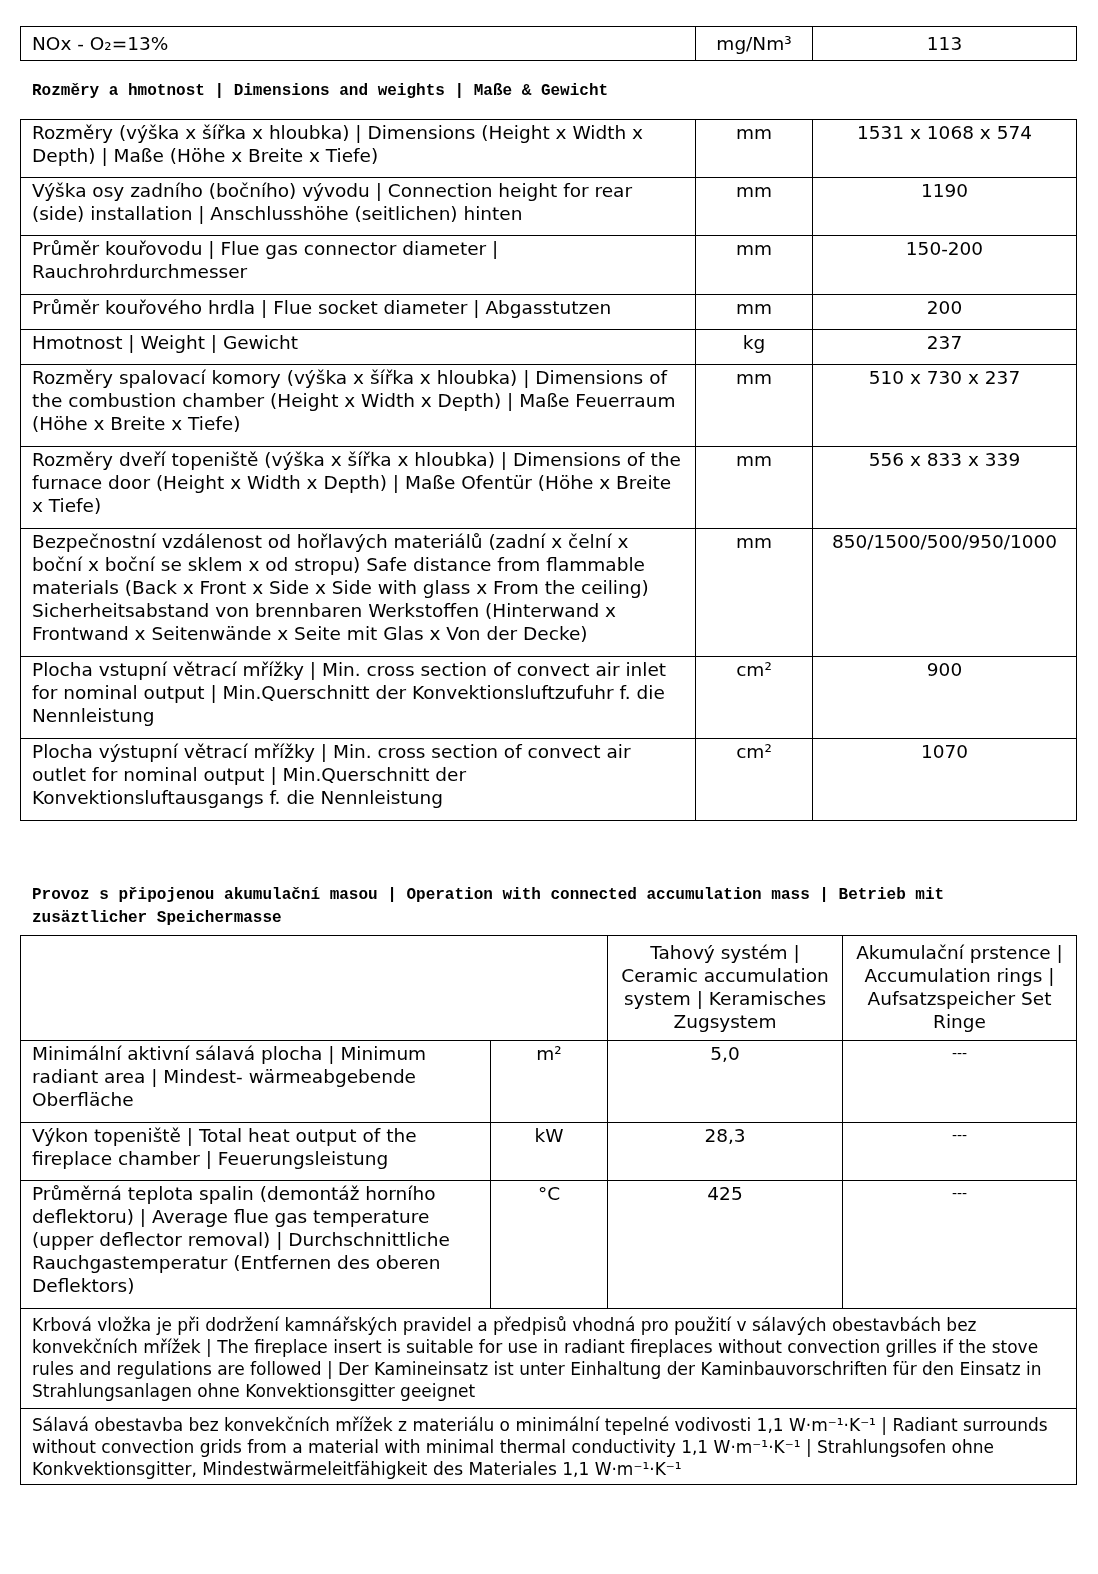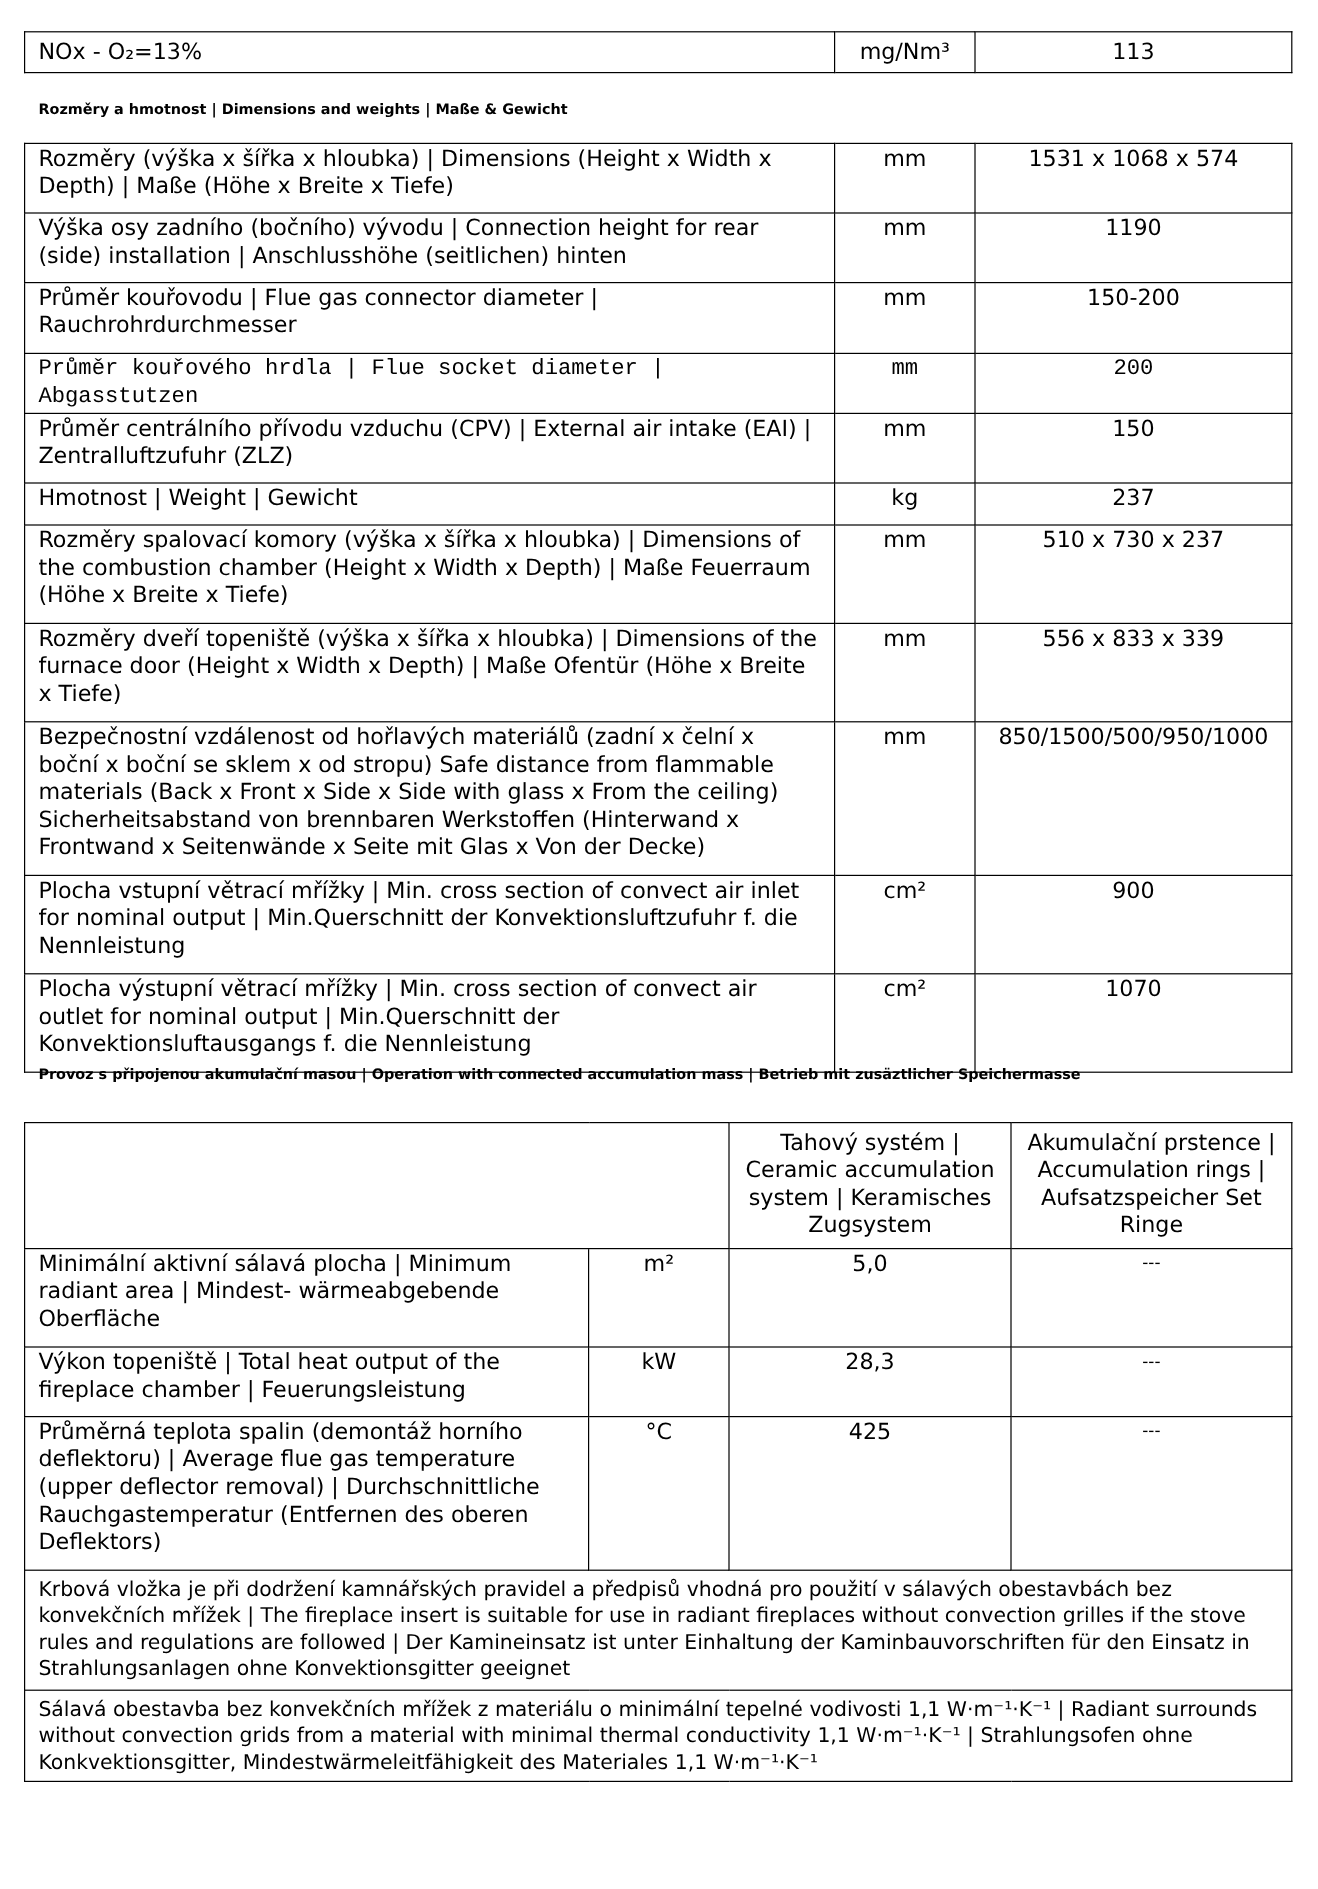--- a/index.html
+++ b/index.html
@@ -3,21 +3,21 @@
 <meta charset="utf-8">
 <style>
   html, body { margin: 0; padding: 0; background: #ffffff; }
   body {
     width: 1098px; height: 1574px; position: relative; overflow: hidden;
     font-family: "DejaVu Sans", sans-serif; font-size: 18.5px; color: #000;
   }
   table { border-collapse: collapse; position: absolute; left: 20px; width: 1056px; table-layout: fixed; }
   td { border: 1.5px solid #000; vertical-align: top; padding: 1px 11px 2px 11px; line-height: 23px; }
   td.c { text-align: center; padding-left: 4px; padding-right: 4px; }
-  .heading { position: absolute; left: 32px; font-weight: bold; font-size: 12px; line-height: 23px; width: 1030px; }
+  .heading { position: absolute; left: 32px; font-weight: bold; font-size: 16px; line-height: 23px; width: 1030px; font-family: Liberation Mono, monospace; }
   .dash { font-size: 14px; }
 </style>
 </head>
 <body>
 
 <table style="top:26px;">
   <colgroup>
       <col style="width:675px">
       <col style="width:117px">
       <col style="width:264px">
@@ -48,29 +48,24 @@
   <tr style="height:58px;">
     <td>Výška osy zadního (bočního) vývodu | Connection height for rear (side) installation | Anschlusshöhe (seitlichen) hinten</td>
     <td class="c">mm</td>
     <td class="c">1190</td>
   </tr>
   <tr style="height:59px;">
     <td>Průměr kouřovodu | Flue gas connector diameter | Rauchrohrdurchmesser</td>
     <td class="c">mm</td>
     <td class="c">150-200</td>
   </tr>
-  <tr style="height:35px;font-family:Liberation Mono, monospace;">
+  <tr style="height:35px;">
     <td>Průměr kouřového hrdla | Flue socket diameter | Abgasstutzen</td>
     <td class="c">mm</td>
     <td class="c">200</td>
-  </tr>
-  <tr style="height:58px;">
-    <td>Průměr centrálního přívodu vzduchu (CPV) | External air intake (EAI) | Zentralluftzufuhr (ZLZ)</td>
-    <td class="c">mm</td>
-    <td class="c">150</td>
   </tr>
   <tr style="height:35px;">
     <td>Hmotnost | Weight | Gewicht</td>
     <td class="c">kg</td>
     <td class="c">237</td>
   </tr>
   <tr style="height:82px;margin-left:10px;">
     <td>Rozměry spalovací komory (výška x šířka x hloubka) | Dimensions of the combustion chamber (Height x Width x Depth) | Maße Feuerraum (Höhe x Breite x Tiefe)</td>
     <td class="c">mm</td>
     <td class="c">510 x 730 x 237</td>

